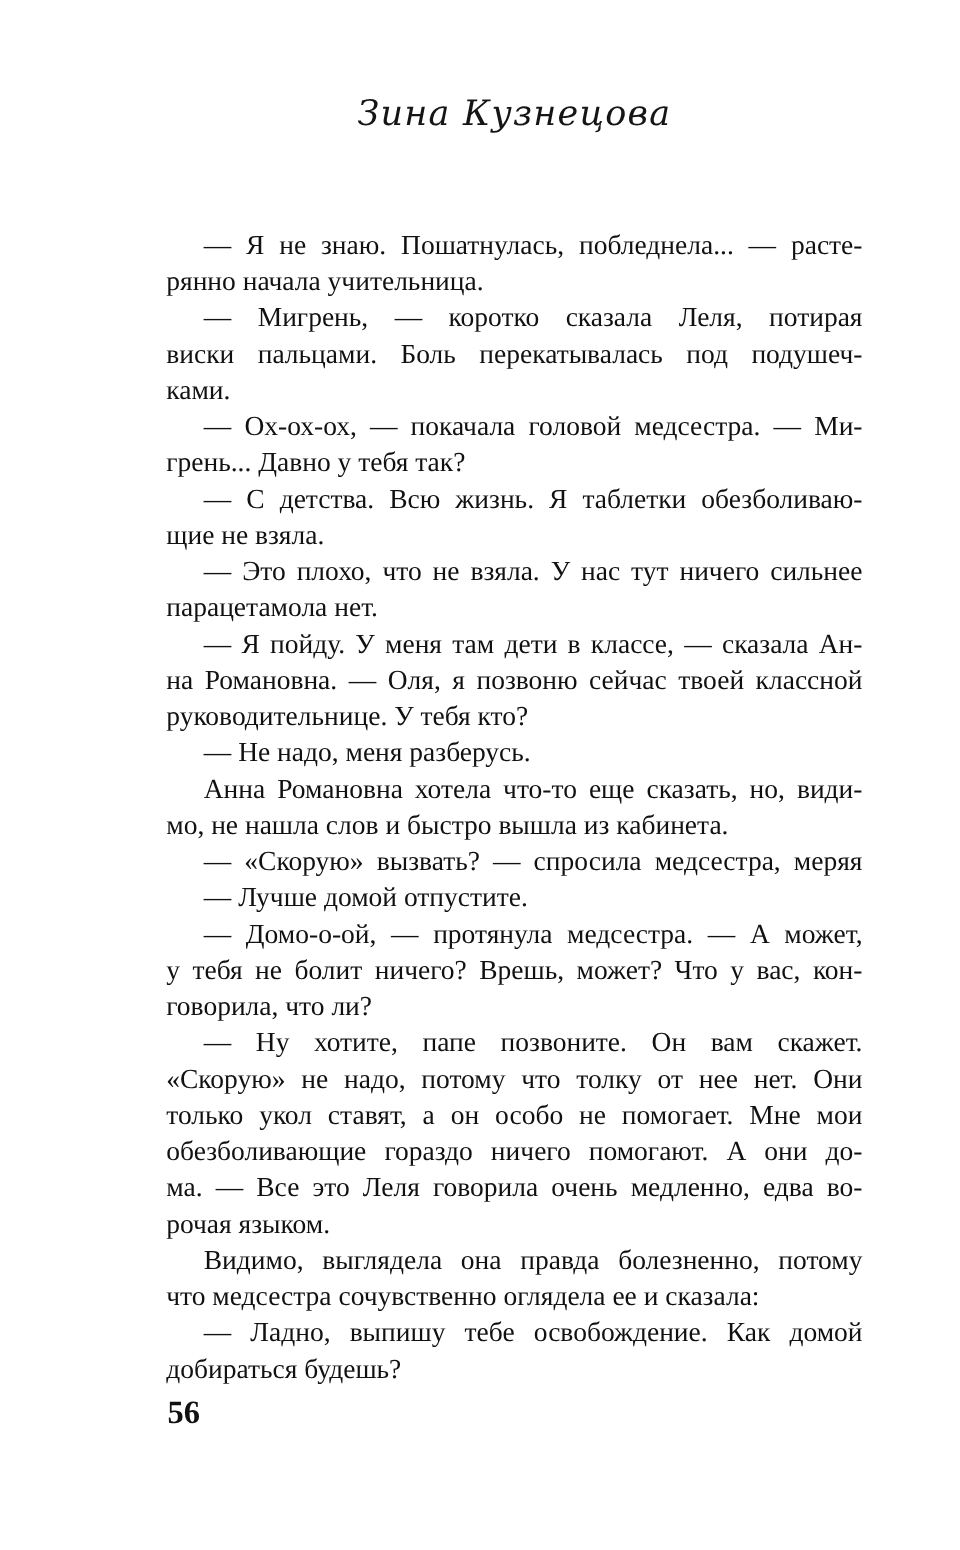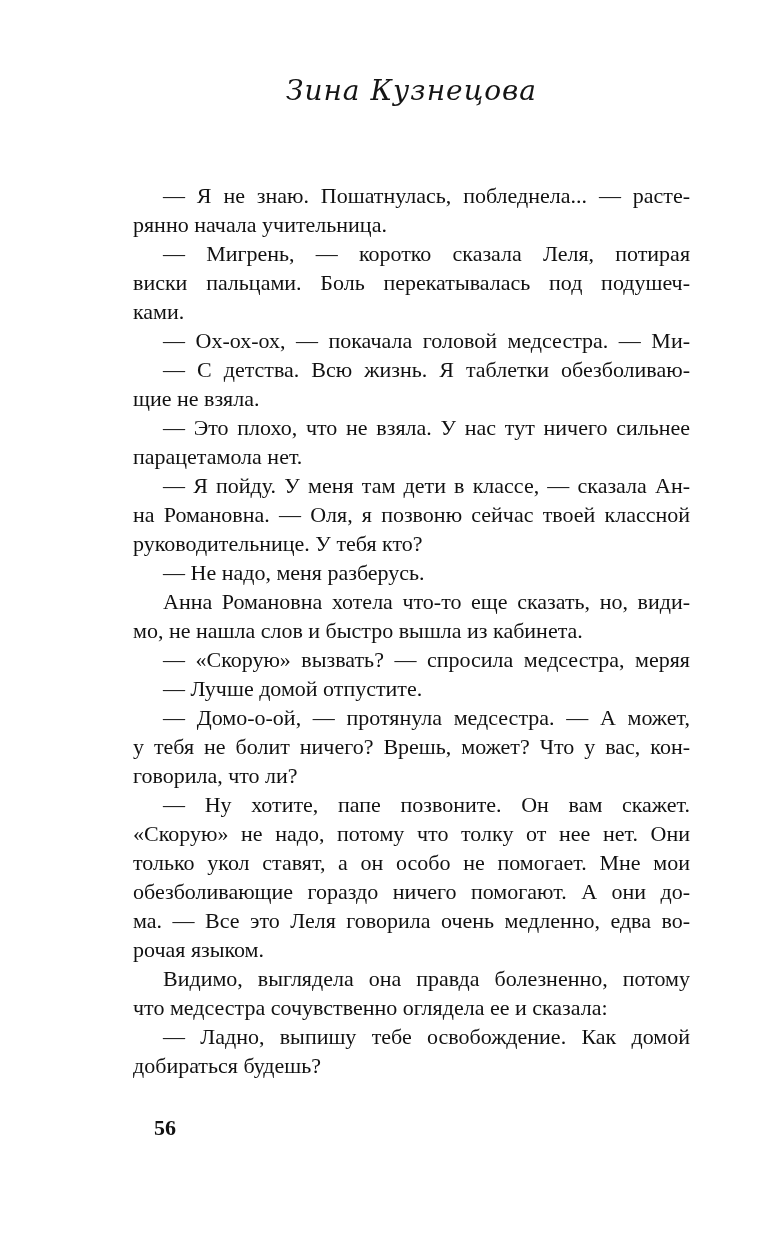--- a/index.html
+++ b/index.html
@@ -48,44 +48,44 @@
   .line.para-end {
     text-align-last: left;
   }
   .line.para-first {
     padding-left: 30px;
   }
   .page-number {
     position: absolute;
     left: 134px;
     top: 1115px;
-    font-size: 22px;
+    font-size: 26px;
     font-weight: bold;
     color: #111111;
-    margin-left: 20px;
   }
 </style>
 </head>
 <body>
 
 <div class="book-page">
   <div class="running-header">Зина Кузнецова</div>
 
   <div class="text-block" id="text-block">
       <div class="paragraph">
         <div class="line para-first">— Я не знаю. Пошатнулась, побледнела... — расте-</div>
         <div class="line para-end">рянно начала учительница.</div>
       </div>
       <div class="paragraph">
         <div class="line para-first">— Мигрень, — коротко сказала Леля, потирая</div>
         <div class="line">виски пальцами. Боль перекатывалась под подушеч-</div>
         <div class="line para-end">ками.</div>
       </div>
       <div class="paragraph">
         <div class="line para-first">— Ох-ох-ох, — покачала головой медсестра. — Ми-</div>
+        <div class="line para-end">грень... Давно у тебя так?</div>
       </div>
       <div class="paragraph">
         <div class="line para-first">— С детства. Всю жизнь. Я таблетки обезболиваю-</div>
         <div class="line para-end">щие не взяла.</div>
       </div>
       <div class="paragraph">
         <div class="line para-first">— Это плохо, что не взяла. У нас тут ничего сильнее</div>
         <div class="line para-end">парацетамола нет.</div>
       </div>
       <div class="paragraph">

